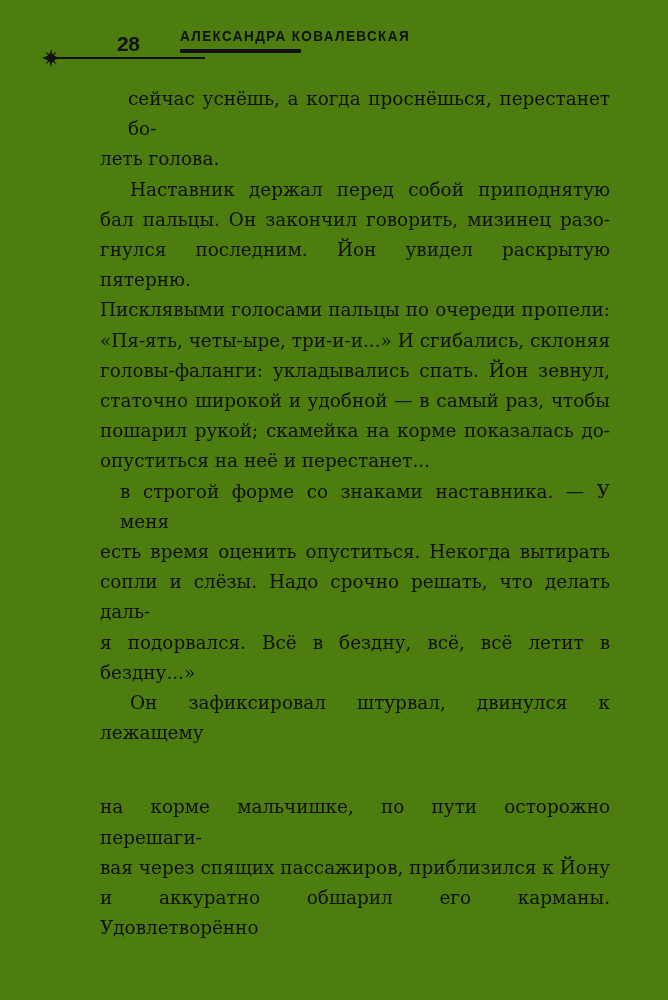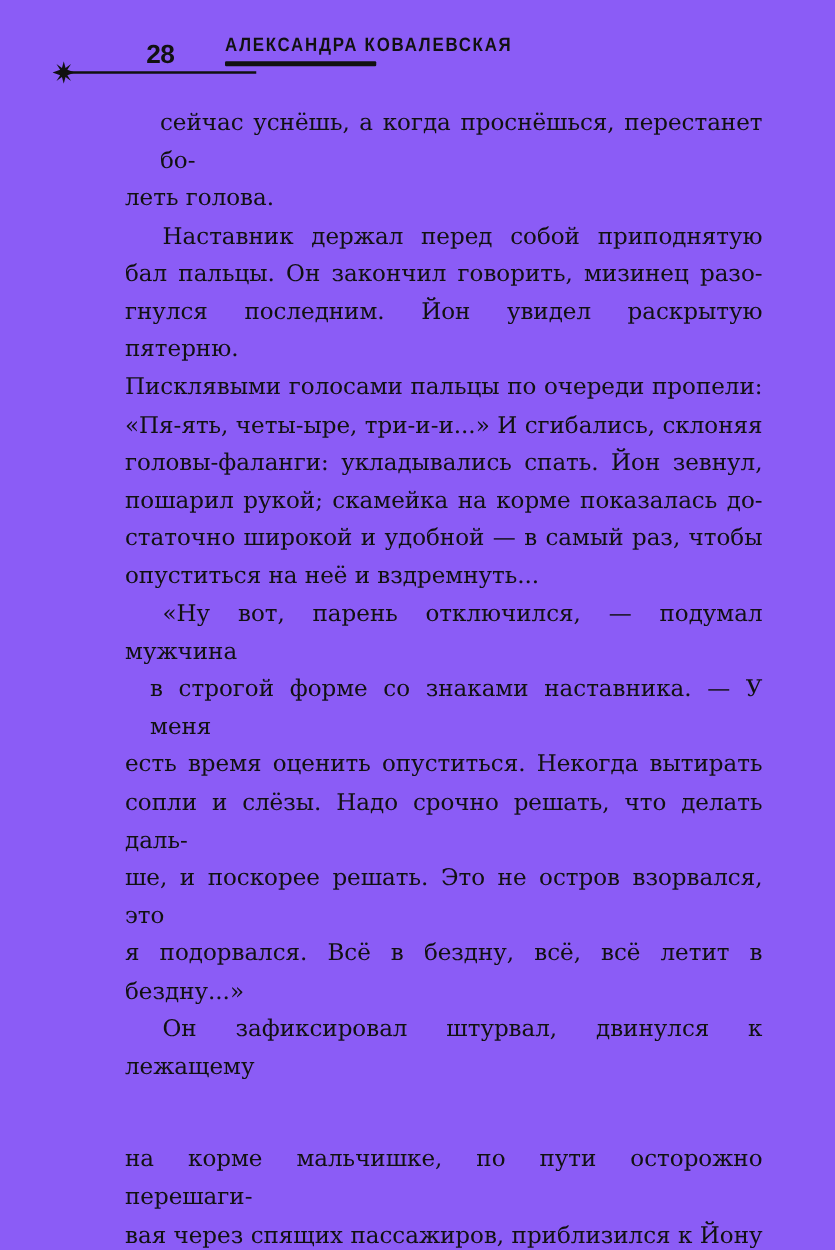--- a/index.html
+++ b/index.html
@@ -1,17 +1,17 @@
 <!DOCTYPE html>
 <html><head>
 <meta charset="utf-8">
 <style>
   html, body { margin: 0; padding: 0; background: #ffffff; }
   body { width: 668px; height: 1000px; position: relative; overflow: hidden; }
-  .page { position: absolute; left: 0; top: 0; width: 668px; height: 1000px; background: #8b5cf6; color: #111; text-decoration: underline; }
+  .page { position: absolute; left: 0; top: 0; width: 668px; height: 1000px; background: #4d7c0f; color: #111; text-decoration: underline; }
 
   .header { position: absolute; left: 0; top: 0; width: 668px; height: 80px; }
   .star { position: absolute; left: 42px; top: 49px; width: 18px; height: 18px; }
   .rule { position: absolute; left: 52px; top: 57px; width: 153px; height: 2px; background: #111; }
   .page-number { position: absolute; left: 117px; top: 32px; font-family: "Liberation Sans", sans-serif; font-weight: bold; font-size: 21px; color: #111; letter-spacing: -0.5px; }
   .running-title { position: absolute; left: 180px; top: 27px; font-family: "Liberation Sans", sans-serif; font-weight: bold; font-size: 13.5px; letter-spacing: 1.4px; color: #111; transform: scaleY(1.15); transform-origin: left top; }
   .title-bar { position: absolute; left: 180px; top: 49px; width: 121px; height: 4px; background: #111; border-radius: 1px; }
 
   .body-text { position: absolute; left: 100px; top: 84px; width: 510px; font-family: "DejaVu Serif", serif; font-size: 18.4px; line-height: 30.2px; color: #111; }
   .para { margin: 0; text-align: justify; text-align-last: left; hyphens: manual; }
@@ -38,30 +38,28 @@
       <span style="display: block; text-align: justify; text-align-last: justify; text-indent: 0px; margin-left: 28px;">сейчас уснёшь, а когда проснёшься, перестанет бо-</span>
       <span style="display: block; text-align: justify; text-align-last: left; text-indent: 0px;">леть голова.</span>
     </p>
     <p class="para indent" style="text-indent: 0px;">
       <span style="display: block; text-align: justify; text-align-last: justify; text-indent: 30px;">Наставник держал перед собой приподнятую</span>
       <span style="display: block; text-align: justify; text-align-last: justify; text-indent: 0px;">бал пальцы. Он закончил говорить, мизинец разо-</span>
       <span style="display: block; text-align: justify; text-align-last: justify; text-indent: 0px;">гнулся последним. Йон увидел раскрытую пятерню.</span>
       <span style="display: block; text-align: justify; text-align-last: justify; text-indent: 0px;">Писклявыми голосами пальцы по очереди пропели:</span>
       <span style="display: block; text-align: justify; text-align-last: justify; text-indent: 0px;">«Пя-ять, четы-ыре, три-и-и...» И сгибались, склоняя</span>
       <span style="display: block; text-align: justify; text-align-last: justify; text-indent: 0px;">головы-фаланги: укладывались спать. Йон зевнул,</span>
+      <span style="display: block; text-align: justify; text-align-last: justify; text-indent: 0px;">статочно широкой и удобной — в самый раз, чтобы</span>
       <span style="display: block; text-align: justify; text-align-last: justify; text-indent: 0px;">пошарил рукой; скамейка на корме показалась до-</span>
-      <span style="display: block; text-align: justify; text-align-last: justify; text-indent: 0px;">статочно широкой и удобной — в самый раз, чтобы</span>
-      <span style="display: block; text-align: justify; text-align-last: left; text-indent: 0px;">опуститься на неё и вздремнуть...</span>
+      <span style="display: block; text-align: justify; text-align-last: left; text-indent: 0px;">опуститься на неё и перестанет...</span>
     </p>
     <p class="para indent" style="text-indent: 0px;">
-      <span style="display: block; text-align: justify; text-align-last: justify; text-indent: 30px;">«Ну вот, парень отключился, — подумал мужчина</span>
       <span style="display: block; text-align: justify; text-align-last: justify; text-indent: 0px; margin-left: 20px;">в строгой форме со знаками наставника. — У меня</span>
       <span style="display: block; text-align: justify; text-align-last: justify; text-indent: 0px;">есть время оценить опуститься. Некогда вытирать</span>
       <span style="display: block; text-align: justify; text-align-last: justify; text-indent: 0px;">сопли и слёзы. Надо срочно решать, что делать даль-</span>
-      <span style="display: block; text-align: justify; text-align-last: justify; text-indent: 0px;">ше, и поскорее решать. Это не остров взорвался, это</span>
       <span style="display: block; text-align: justify; text-align-last: left; text-indent: 0px;">я подорвался. Всё в бездну, всё, всё летит в бездну...»</span>
     </p>
     <p class="para indent" style="text-indent: 0px;">
       <span style="display: block; text-align: justify; text-align-last: justify; text-indent: 30px;">Он зафиксировал штурвал, двинулся к лежащему</span>
       <span style="display: block; text-align: justify; text-align-last: justify; text-indent: 0px; margin-top: 44px;">на корме мальчишке, по пути осторожно перешаги-</span>
       <span style="display: block; text-align: justify; text-align-last: justify; text-indent: 0px;">вая через спящих пассажиров, приблизился к Йону</span>
       <span style="display: block; text-align: justify; text-align-last: justify; text-indent: 0px;">и аккуратно обшарил его карманы. Удовлетворённо</span>
 
     </p>
 

